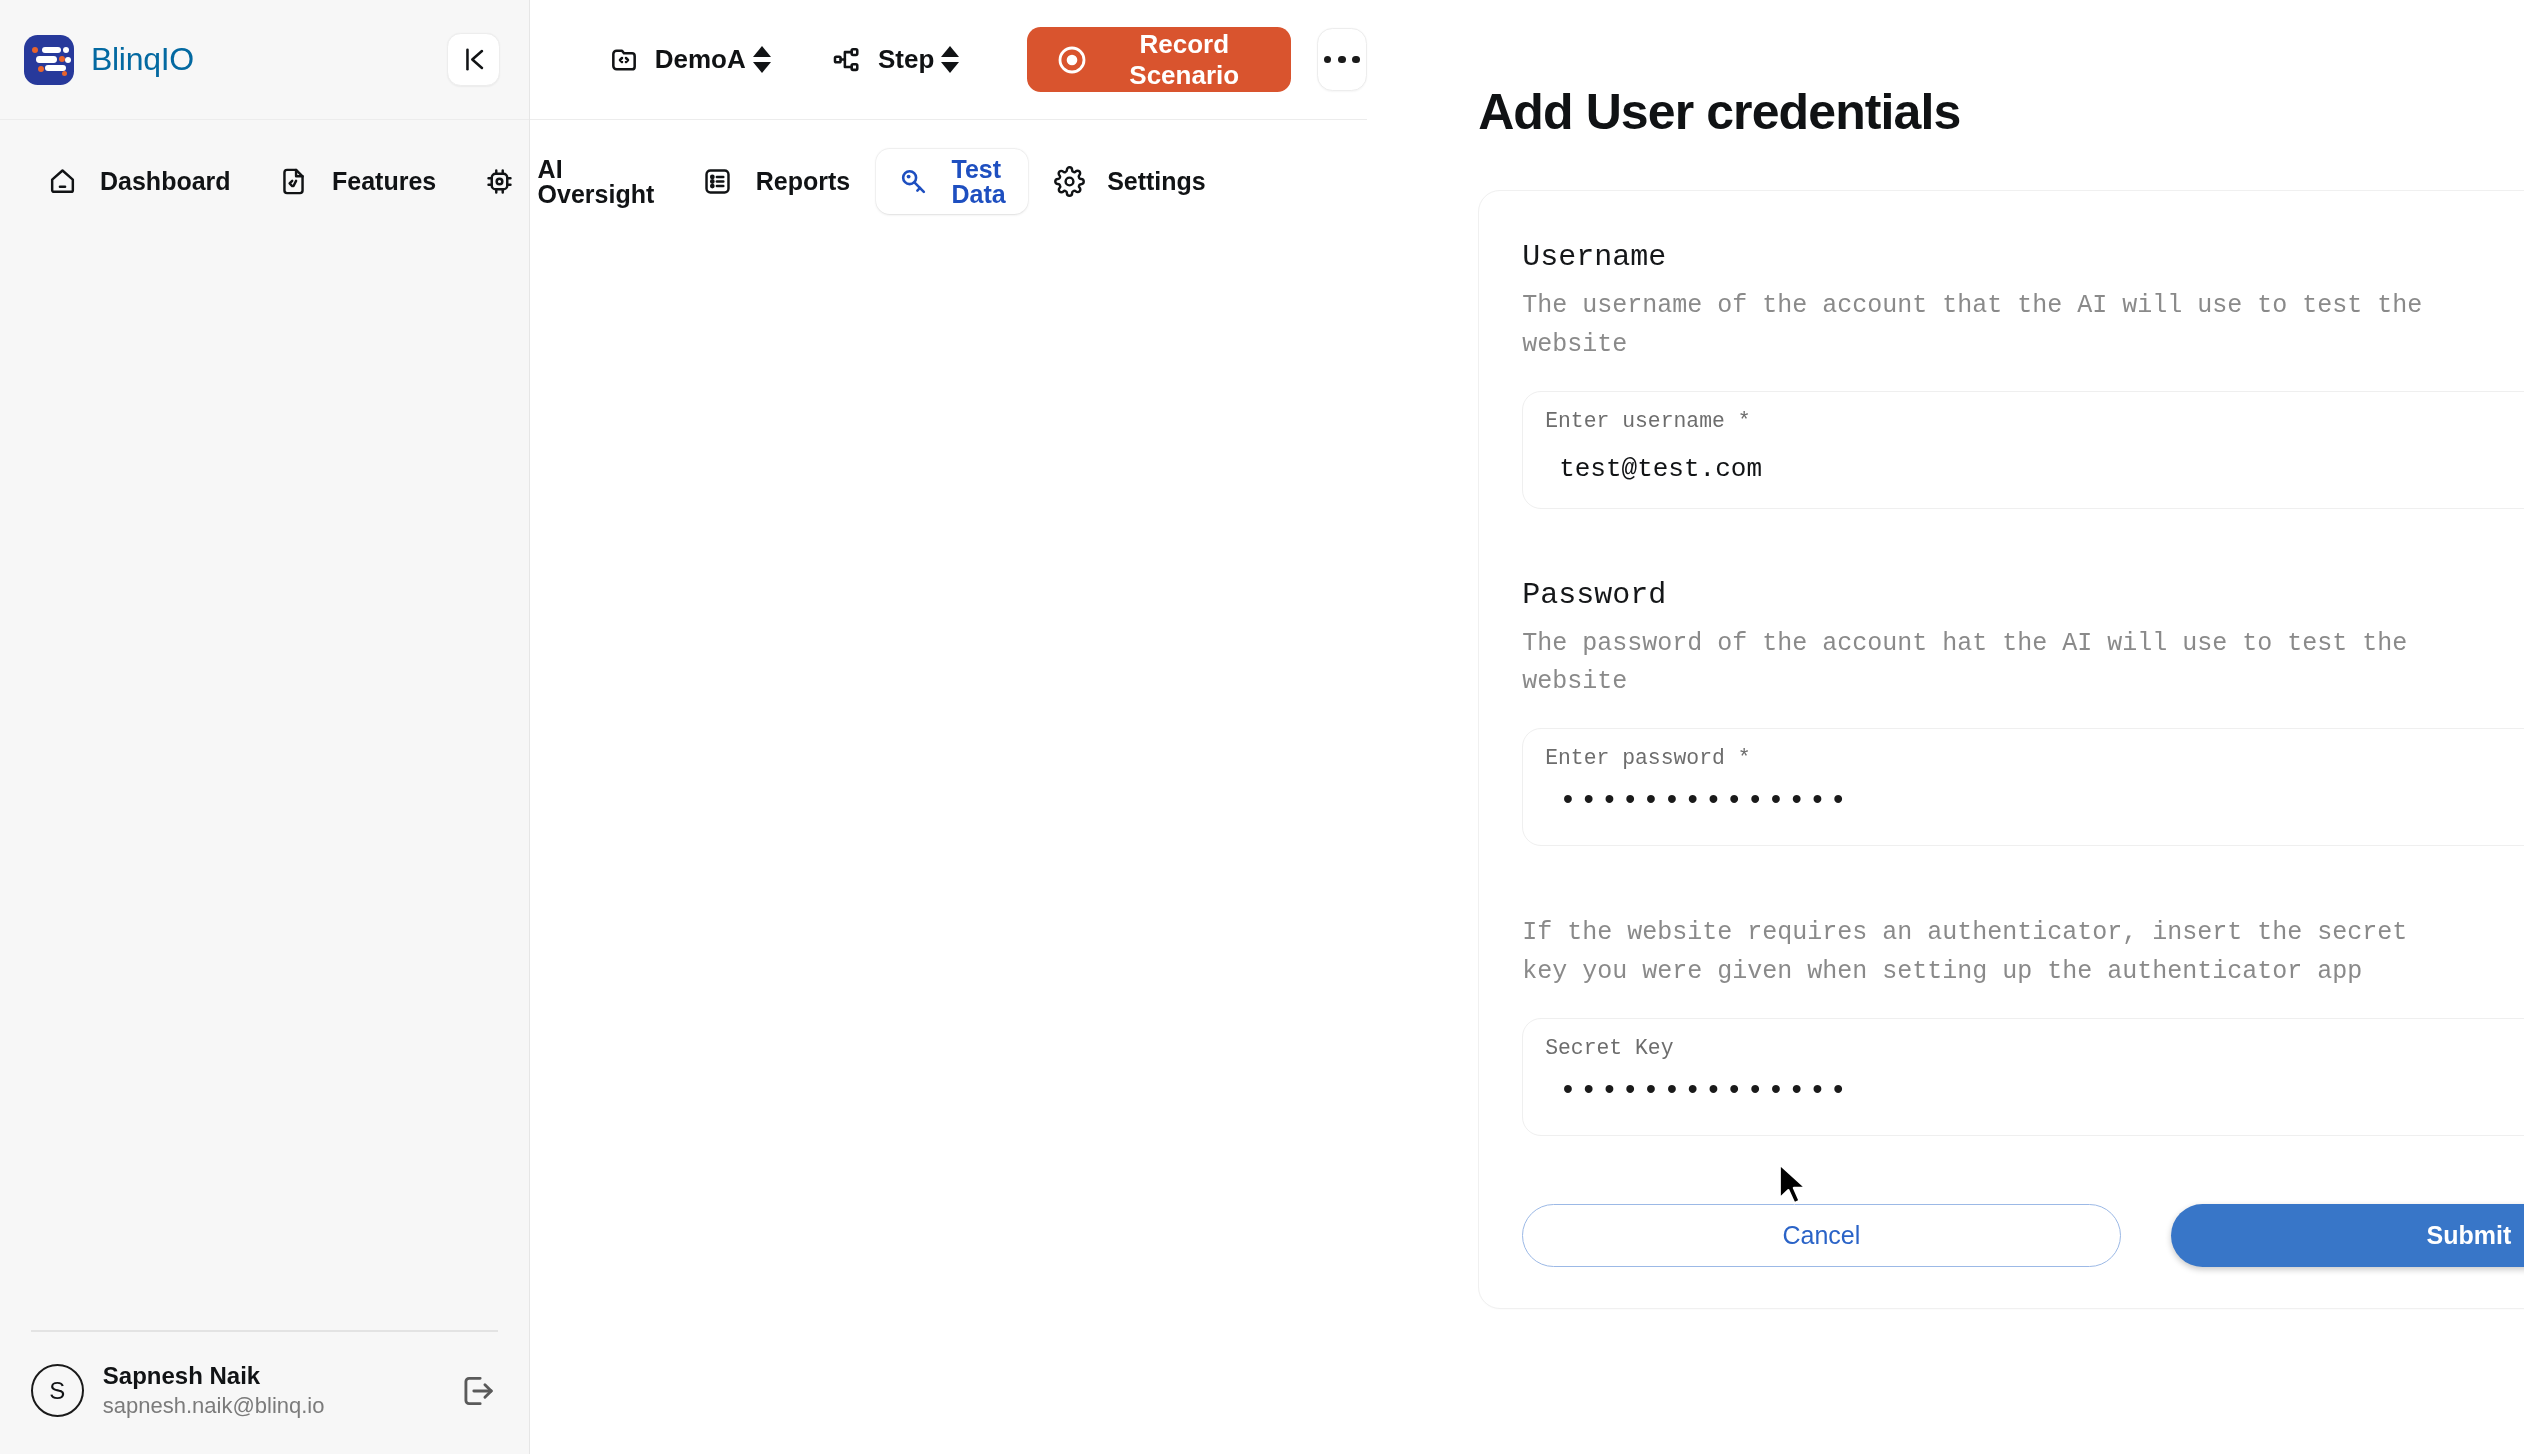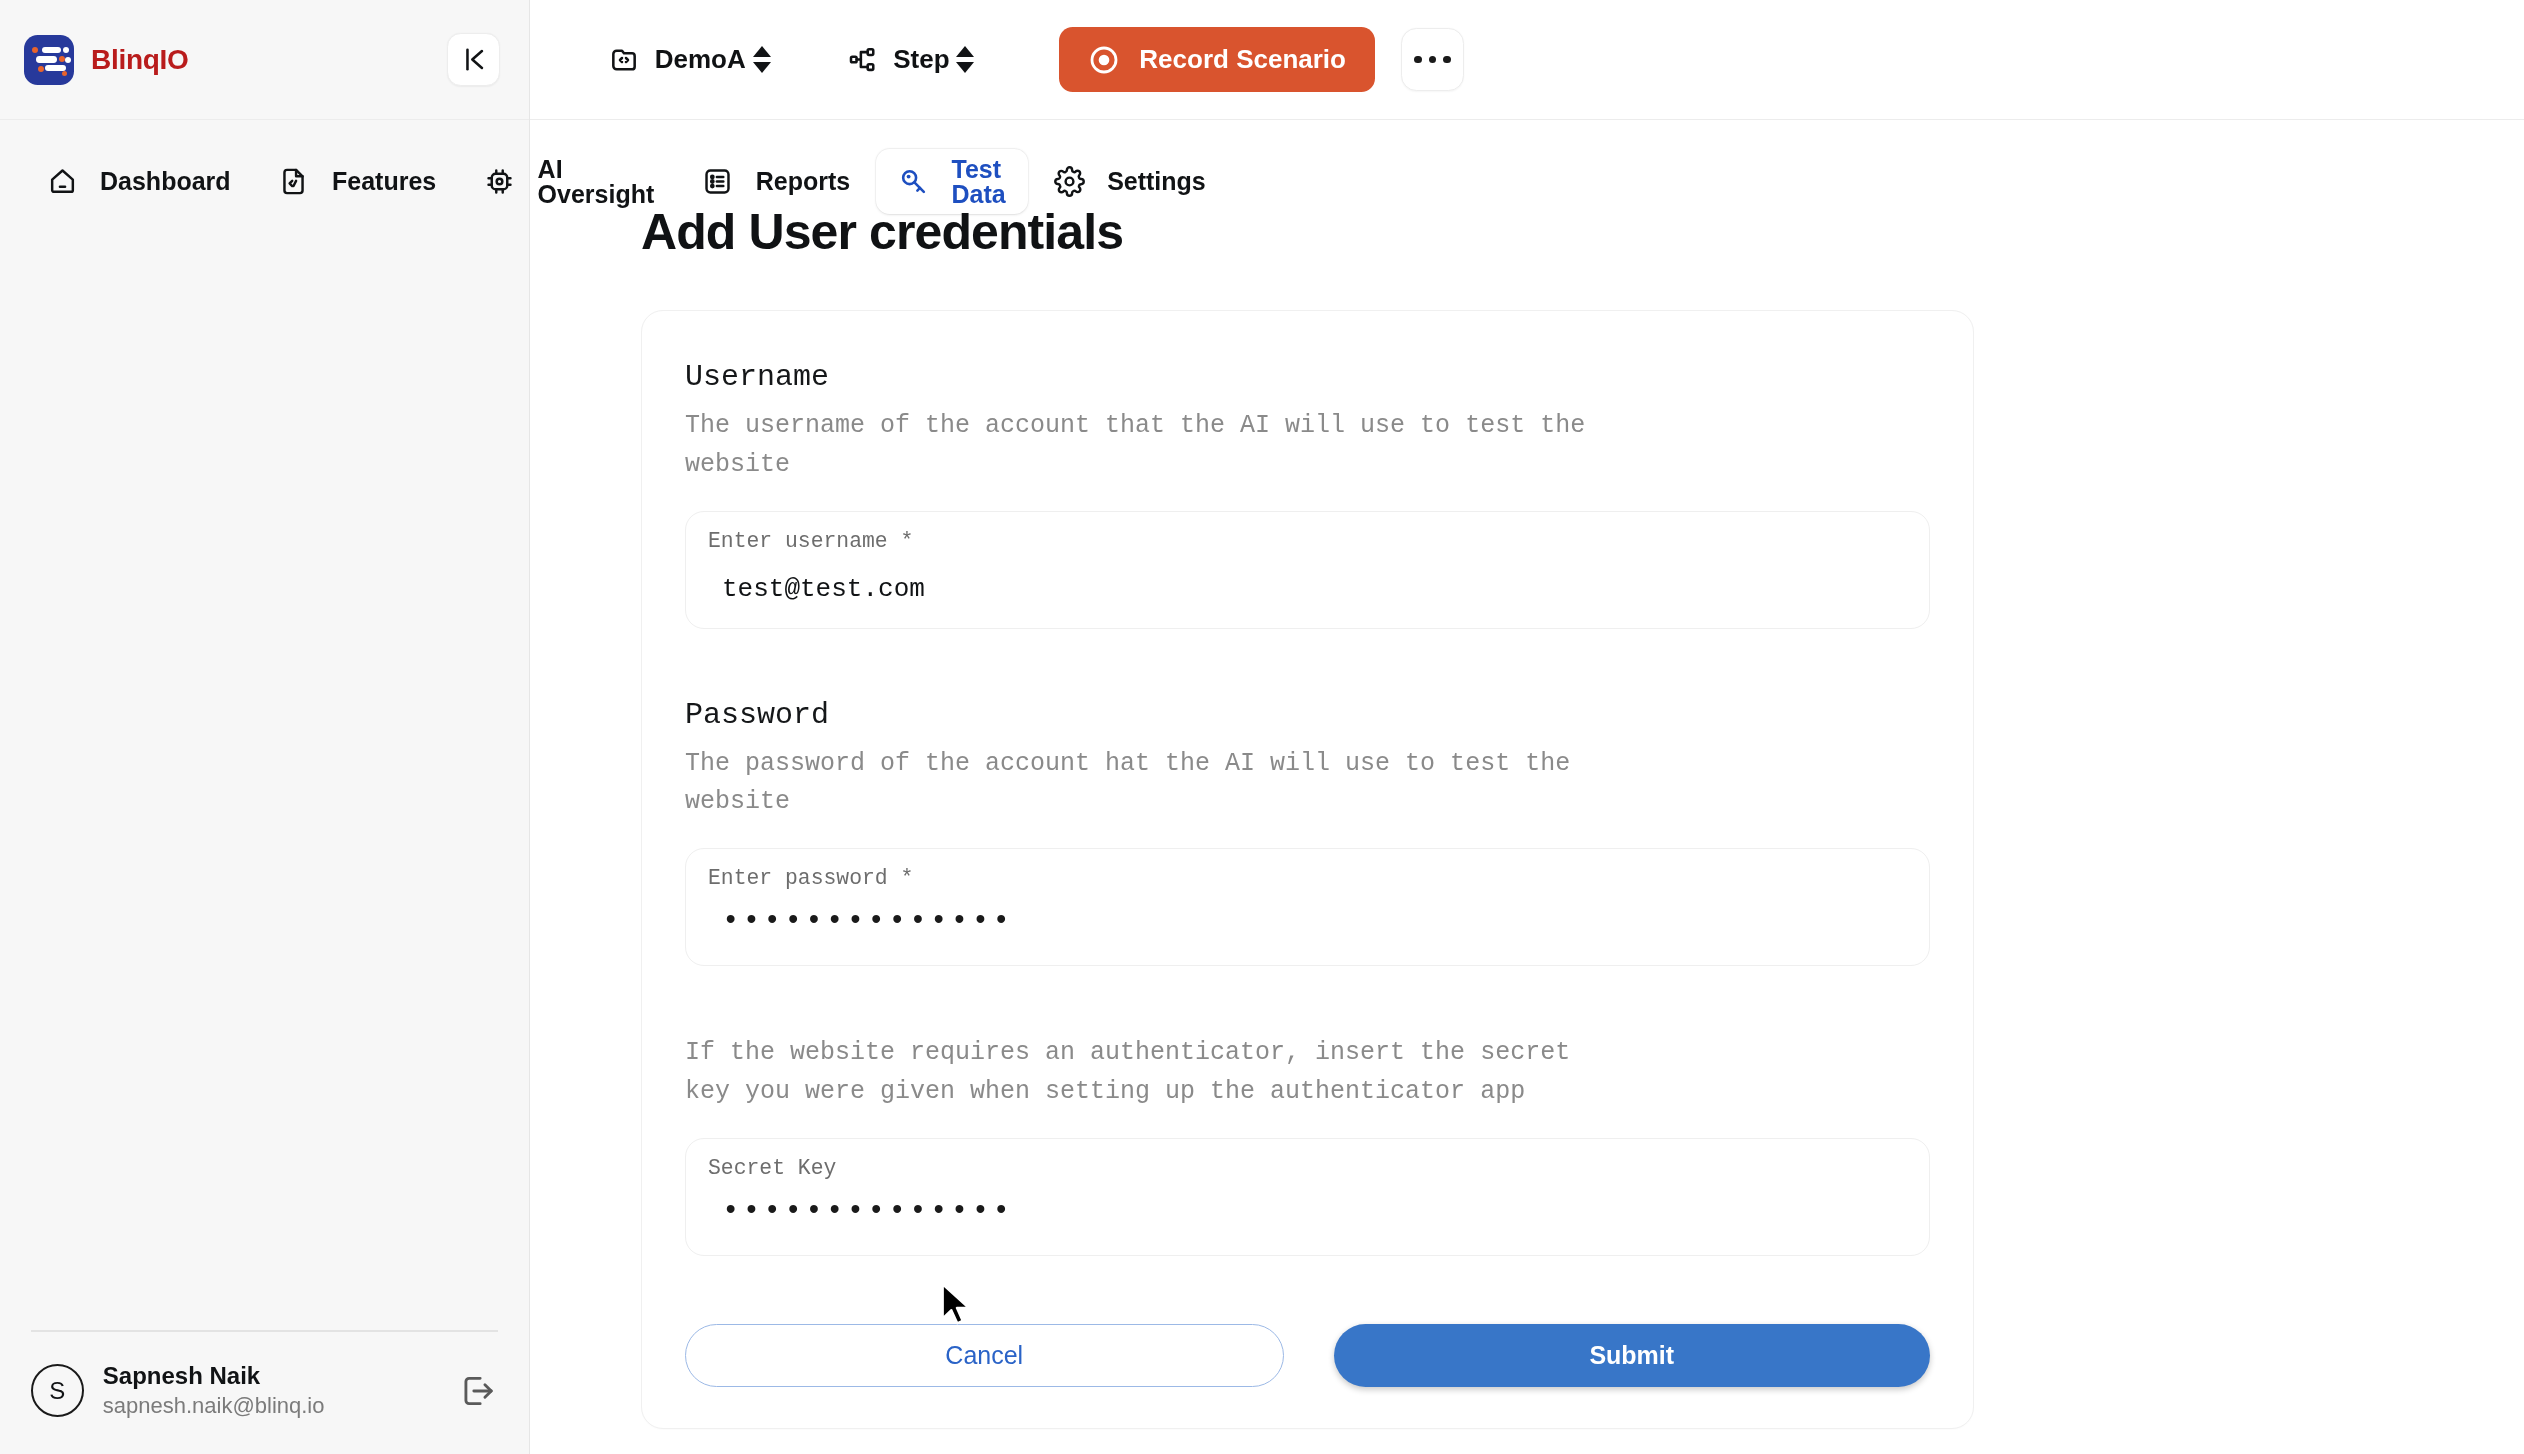--- a/index.html
+++ b/index.html
@@ -30,21 +30,21 @@
   .brand { display: flex; align-items: center; gap: 17px; }
   .logo-mark {
     width: 50px; height: 50px; border-radius: 13.7px;
     background: #27399b; position: relative; flex: 0 0 50px;
   }
   .logo-mark i { position: absolute; display: block; }
   .lb { background: #ffffff; border-radius: 3.4px; height: 6.8px; }
   .ld { background: #e8632c; border-radius: 50%; width: 6px; height: 6px; }
   .ld2 { background: #ffffff; border-radius: 50%; width: 6px; height: 6px; }
   .brand-name {
-    font-size: 28px; font-weight: 700; color: #b91c1c; letter-spacing: -0.3px;
+    font-size: 32px; font-weight: 400; color: #0369a1; letter-spacing: -0.3px;
   }
   .collapse-btn {
     width: 53px; height: 53px; border-radius: 13.7px;
     background: #ffffff; border: 1.7px solid #ededed;
     display: flex; align-items: center; justify-content: center;
     box-shadow: 0 0.9px 1.7px rgba(0,0,0,0.05);
     cursor: pointer;
   }
 
   .sb-nav { padding: 29px 24px 0 24px; display: flex; gap: 3.4px; font-weight: bold; }
@@ -74,21 +74,21 @@
     font-size: 24px; font-weight: 500; color: #111315;
     flex: 0 0 53px; background: #f7f7f7;
   }
   .user-meta { flex: 1 1 auto; min-width: 0; }
   .user-name { font-size: 24px; font-weight: 700; color: #111315; line-height: 1.25; }
   .user-mail { font-size: 22px; color: #7b7b7b; line-height: 1.3; margin-top: 1.7px; }
   .logout-btn { width: 43px; height: 43px; flex: 0 0 43px; cursor: pointer;
     display: flex; align-items: center; justify-content: center; }
 
   
-  .main { flex: 1 1 auto; display: flex; flex-direction: column;
+  .main { flex: 1 1 auto; display: flex; 
     background: #ffffff; min-width: 0; }
   .topbar {
     height: 120px; flex: 0 0 120px;
     display: flex; align-items: center;
     padding-left: 77px; gap: 0;
     border-bottom: 1.7px solid #ececec;
     background: #ffffff;
   }
   .tb-group { display: flex; align-items: center; gap: 13.7px; cursor: pointer; }
   .tb-group .ico { width: 34px; height: 34px; display: flex;

